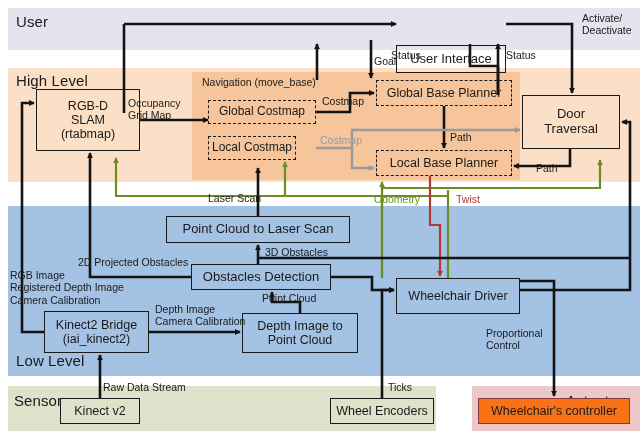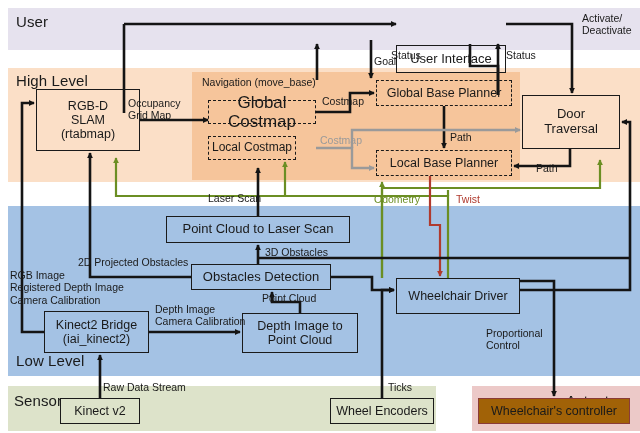--- a/index.html
+++ b/index.html
@@ -31,26 +31,26 @@
 
   
   .node{position:absolute;box-sizing:border-box;display:flex;
         align-items:center;justify-content:center;text-align:center;
         border:1.6px solid #1a1a1a;line-height:1.12;}
   .node span{display:block;}
   .node.dashed{border:1.7px dashed #1a1a1a;background:transparent;}
   .node.plain{background:transparent;}
   .node.blue{background:#a4c2e4;}
   .node.sensor{background:#dde3ca;}
-  .node.actuator{background:#a16207;border-color:#8a3b38;}
+  .node.actuator{background:#f97316;border-color:#8a3b38;}
 
   
   .n-ui        {left:396px;top:10px;width:110px;height:28px;font-size:13px;margin-top:35px;}
   .n-slam      {left:36px;top:89px;width:104px;height:62px;font-size:12.5px;}
-  .n-gcost     {left:208px;top:100px;width:108px;height:24px;font-size:17px;}
+  .n-gcost     {left:208px;top:100px;width:108px;height:24px;font-size:12px;}
   .n-lcost     {left:208px;top:136px;width:88px;height:24px;font-size:12px;}
   .n-gplan     {left:376px;top:80px;width:136px;height:26px;font-size:12.5px;}
   .n-lplan     {left:376px;top:150px;width:136px;height:26px;font-size:12.5px;}
   .n-door      {left:522px;top:95px;width:98px;height:54px;font-size:13px;}
   .n-pc2ls     {left:166px;top:216px;width:184px;height:27px;font-size:13px;}
   .n-obst      {left:191px;top:264px;width:140px;height:26px;font-size:13px;}
   .n-k2bridge  {left:44px;top:311px;width:105px;height:42px;font-size:12.5px;}
   .n-di2pc     {left:242px;top:313px;width:116px;height:40px;font-size:12.5px;}
   .n-wcdriver  {left:396px;top:278px;width:124px;height:36px;font-size:12.5px;}
   .n-kinect    {left:60px;top:398px;width:80px;height:26px;font-size:12.5px;}

